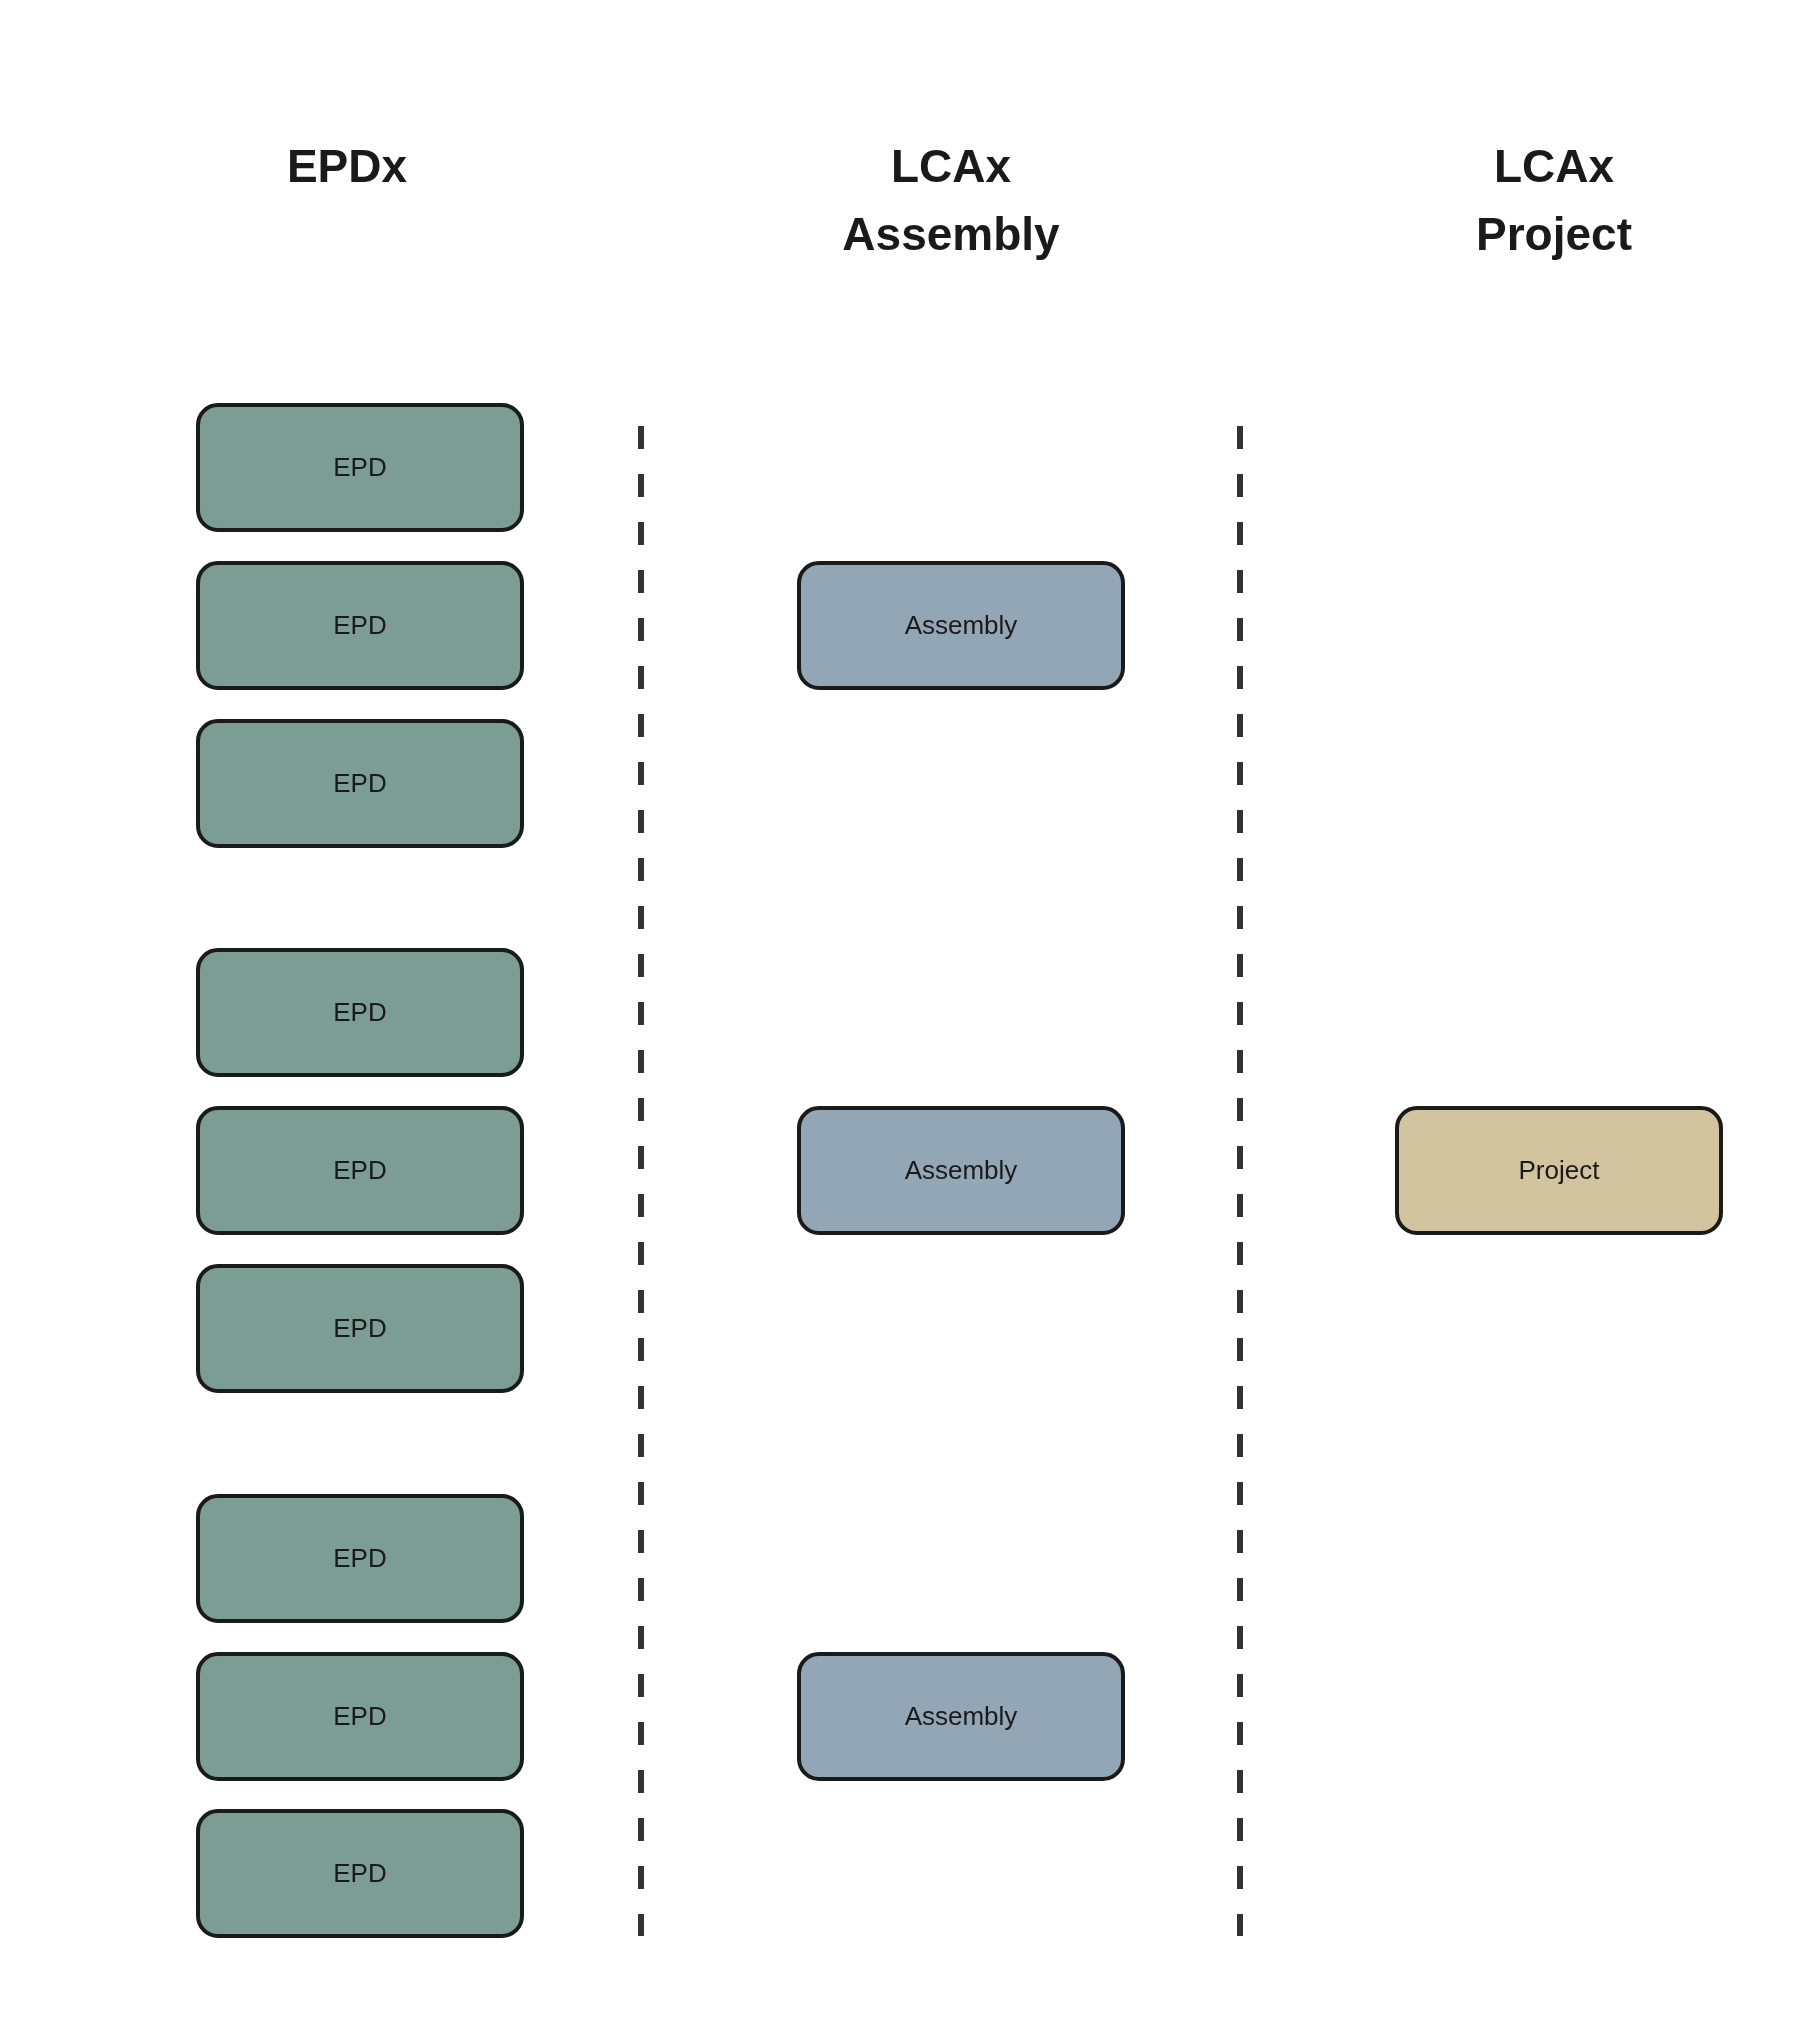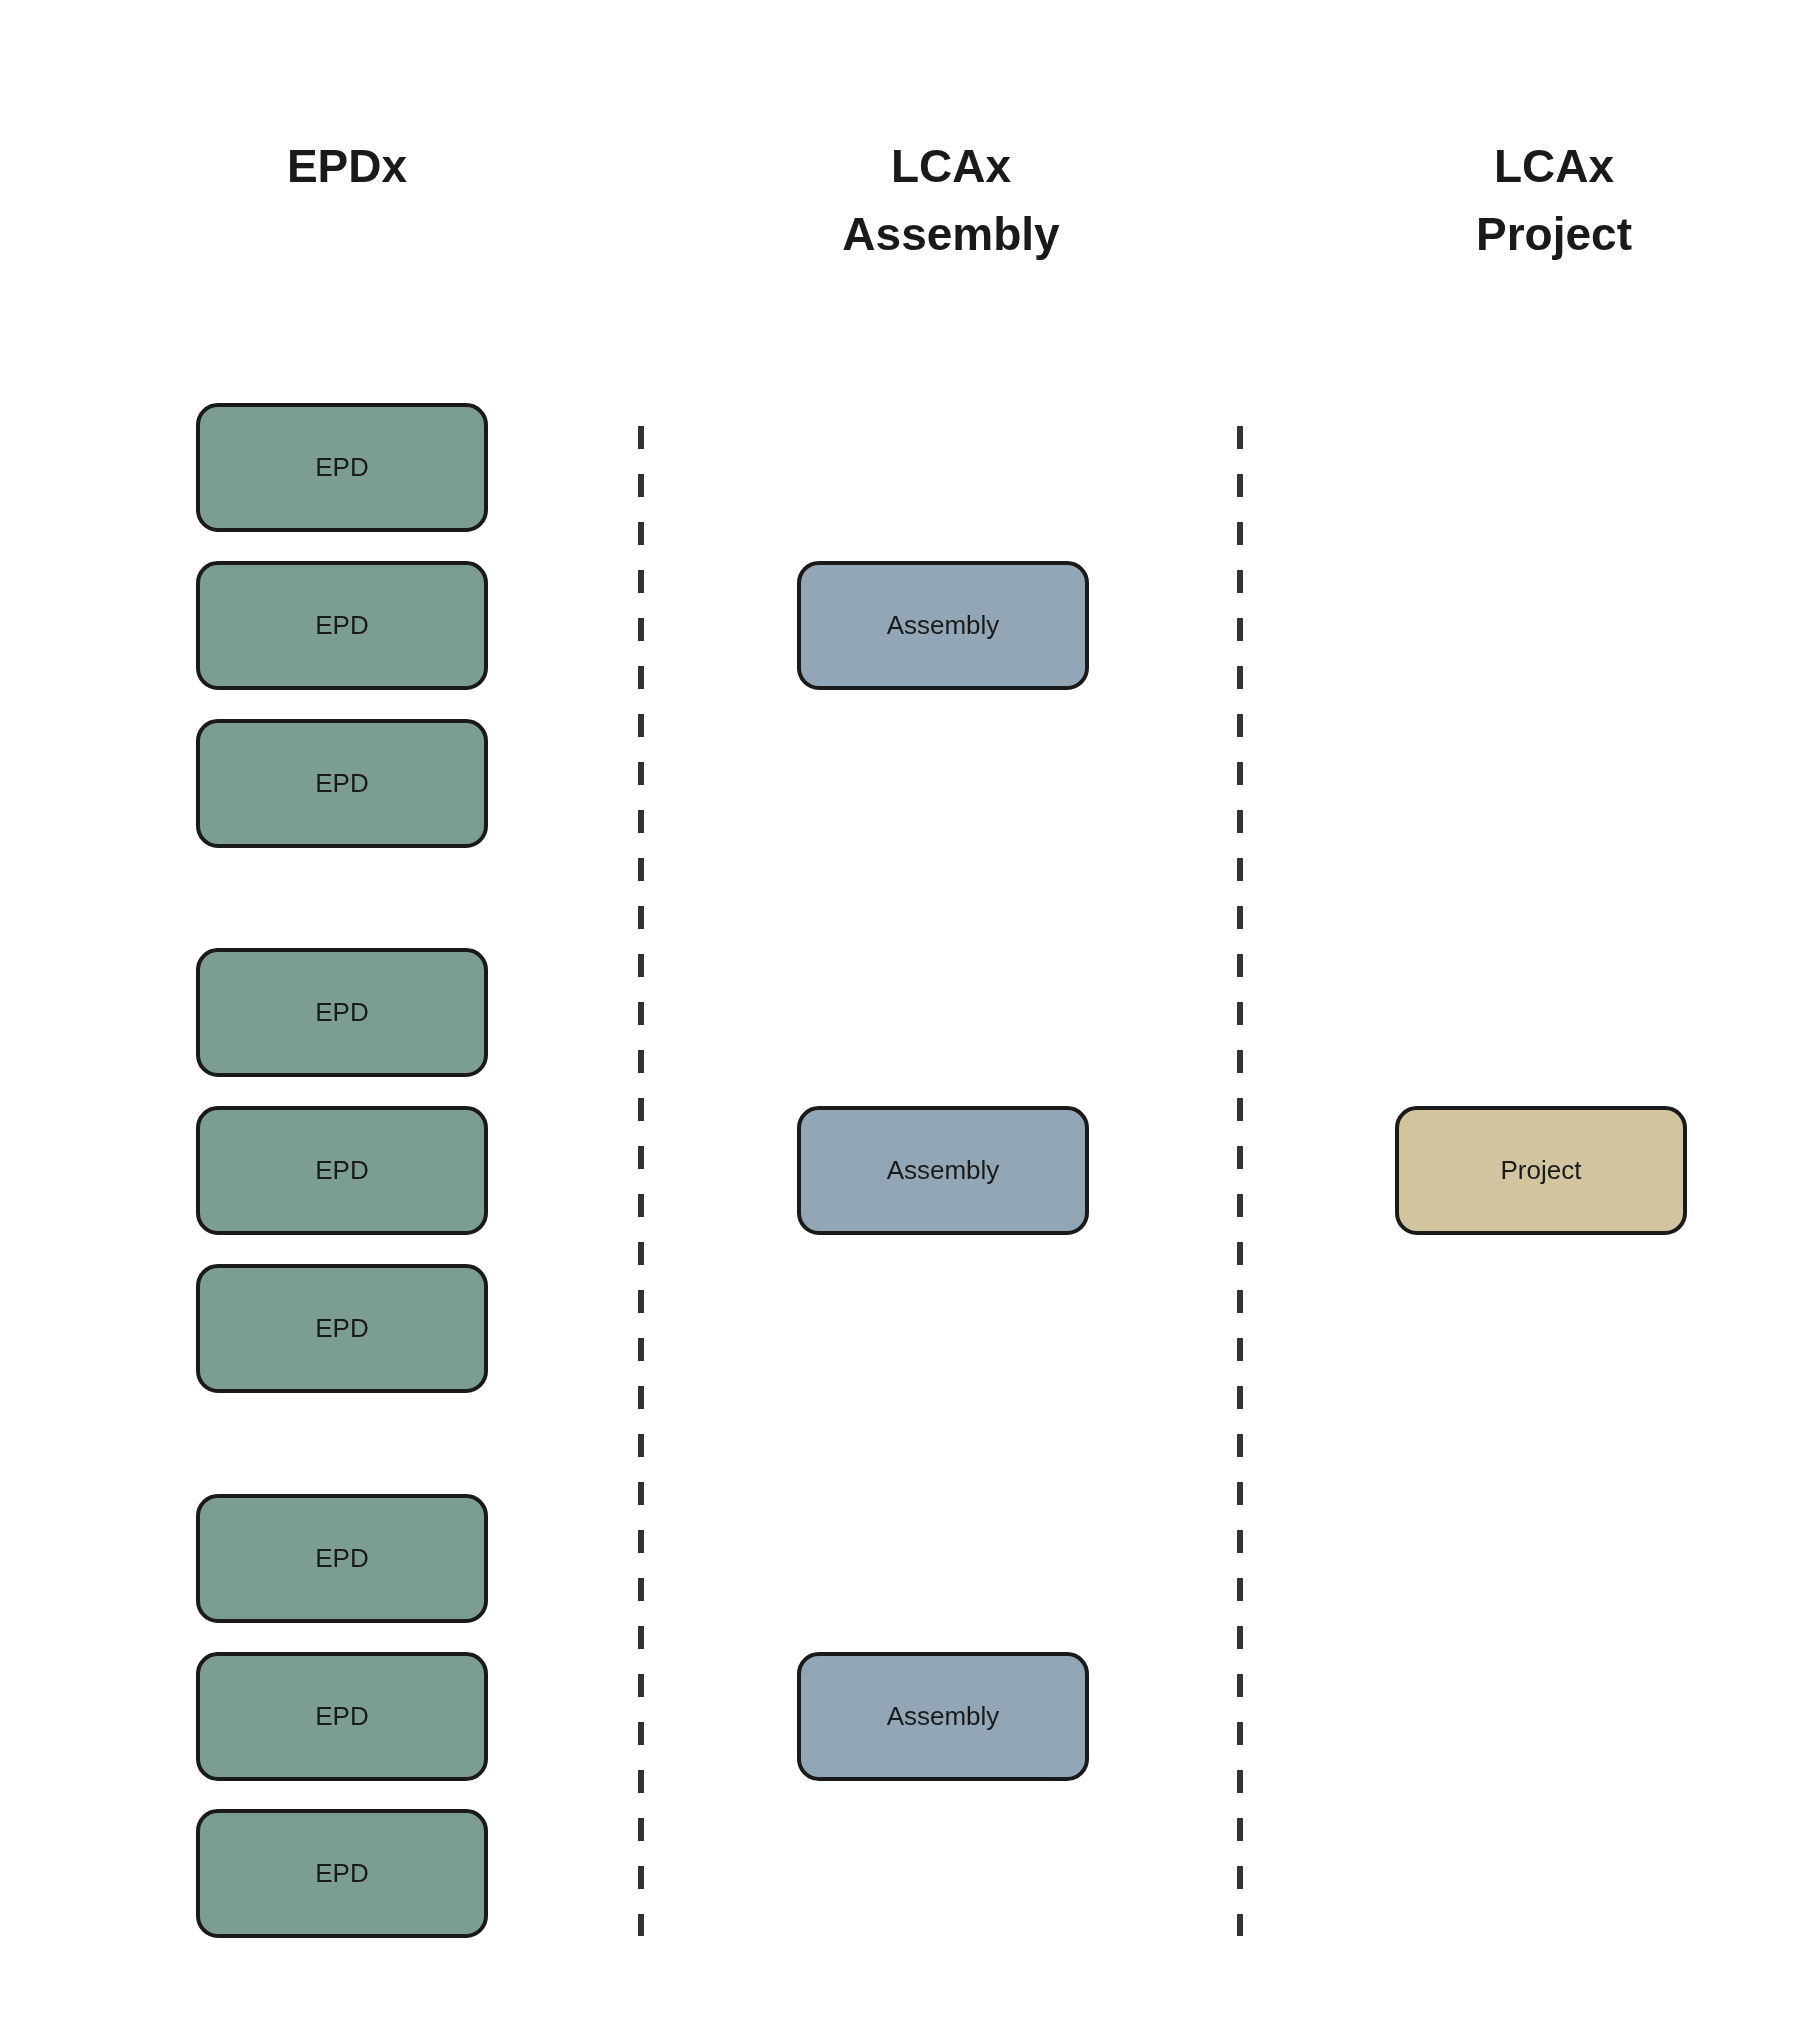--- a/index.html
+++ b/index.html
@@ -22,21 +22,21 @@
     transform: translateX(-50%);
     text-align: center;
     font-size: 46px;
     line-height: 68px;
     font-weight: 700;
     color: #1a1a1a;
     white-space: nowrap;
   }
   .node {
     position: absolute;
-    width: 292px;
+    width: 328px;
     height: 129px;
     box-sizing: border-box;
     border: 4.3px solid #1a1a1a;
     border-radius: 22px;
     display: flex;
     align-items: center;
     justify-content: center;
     font-size: 26px;
     font-weight: 400;
     color: #1a1a1a;

